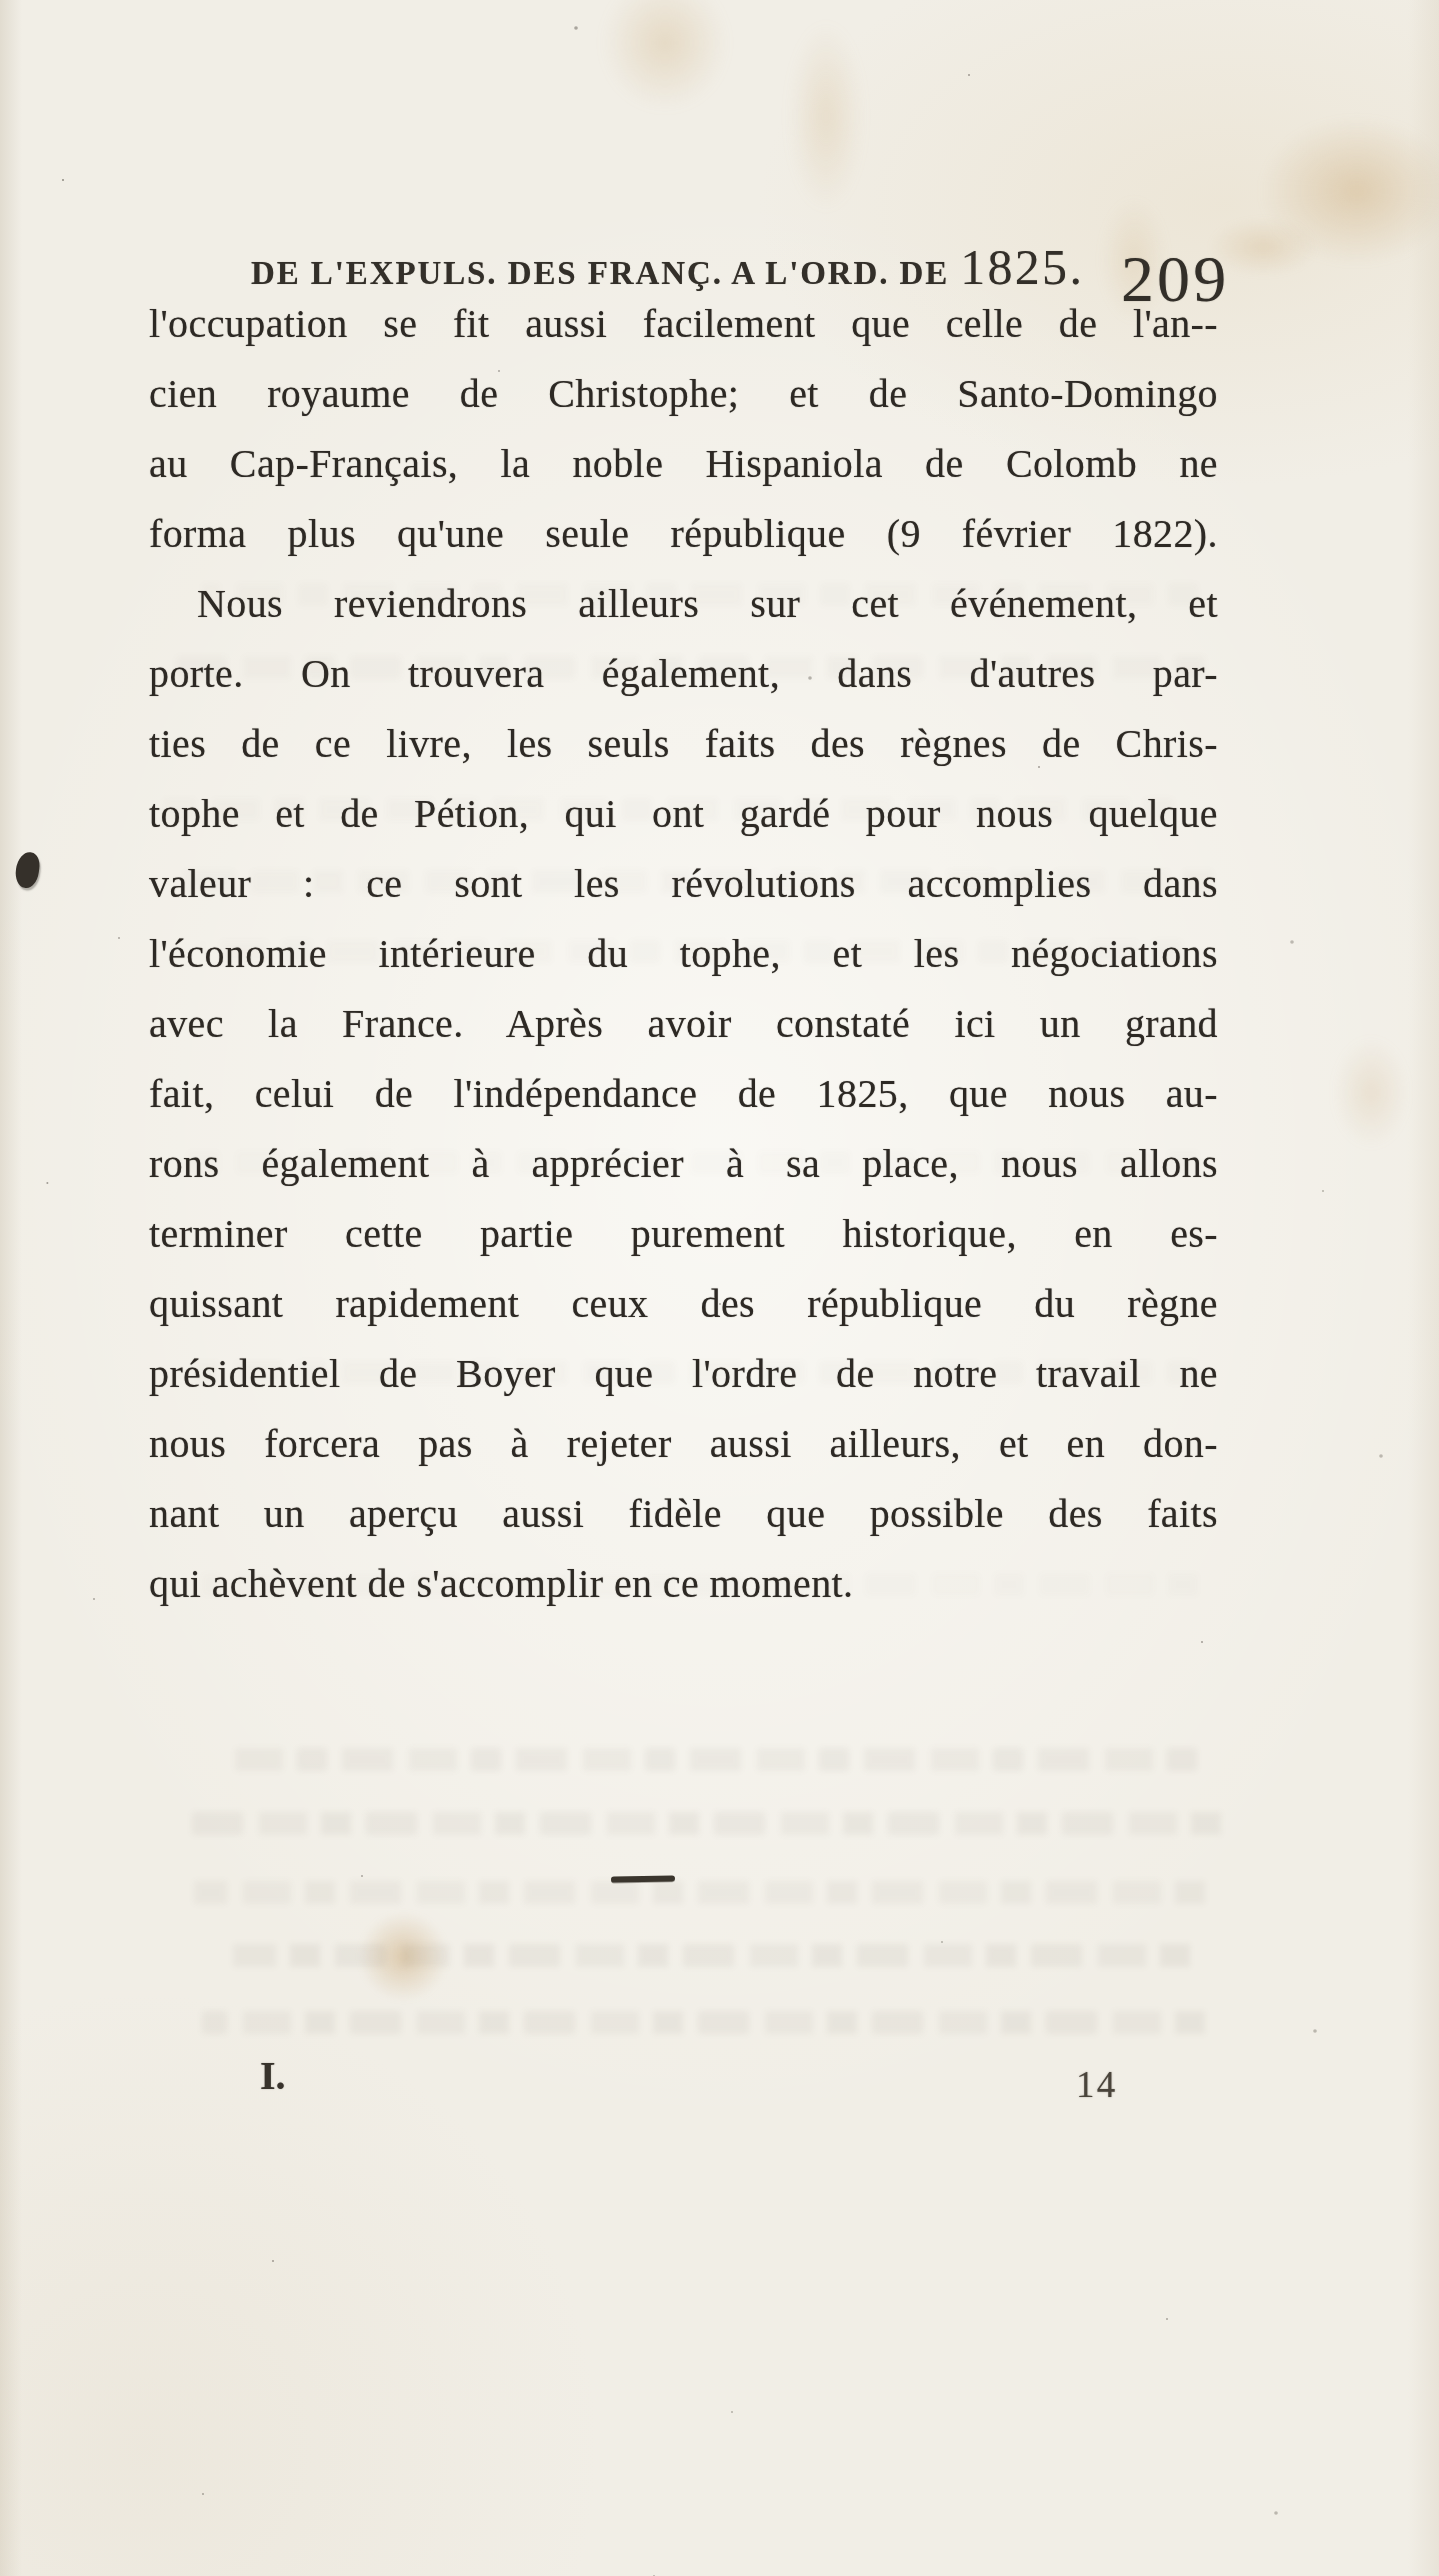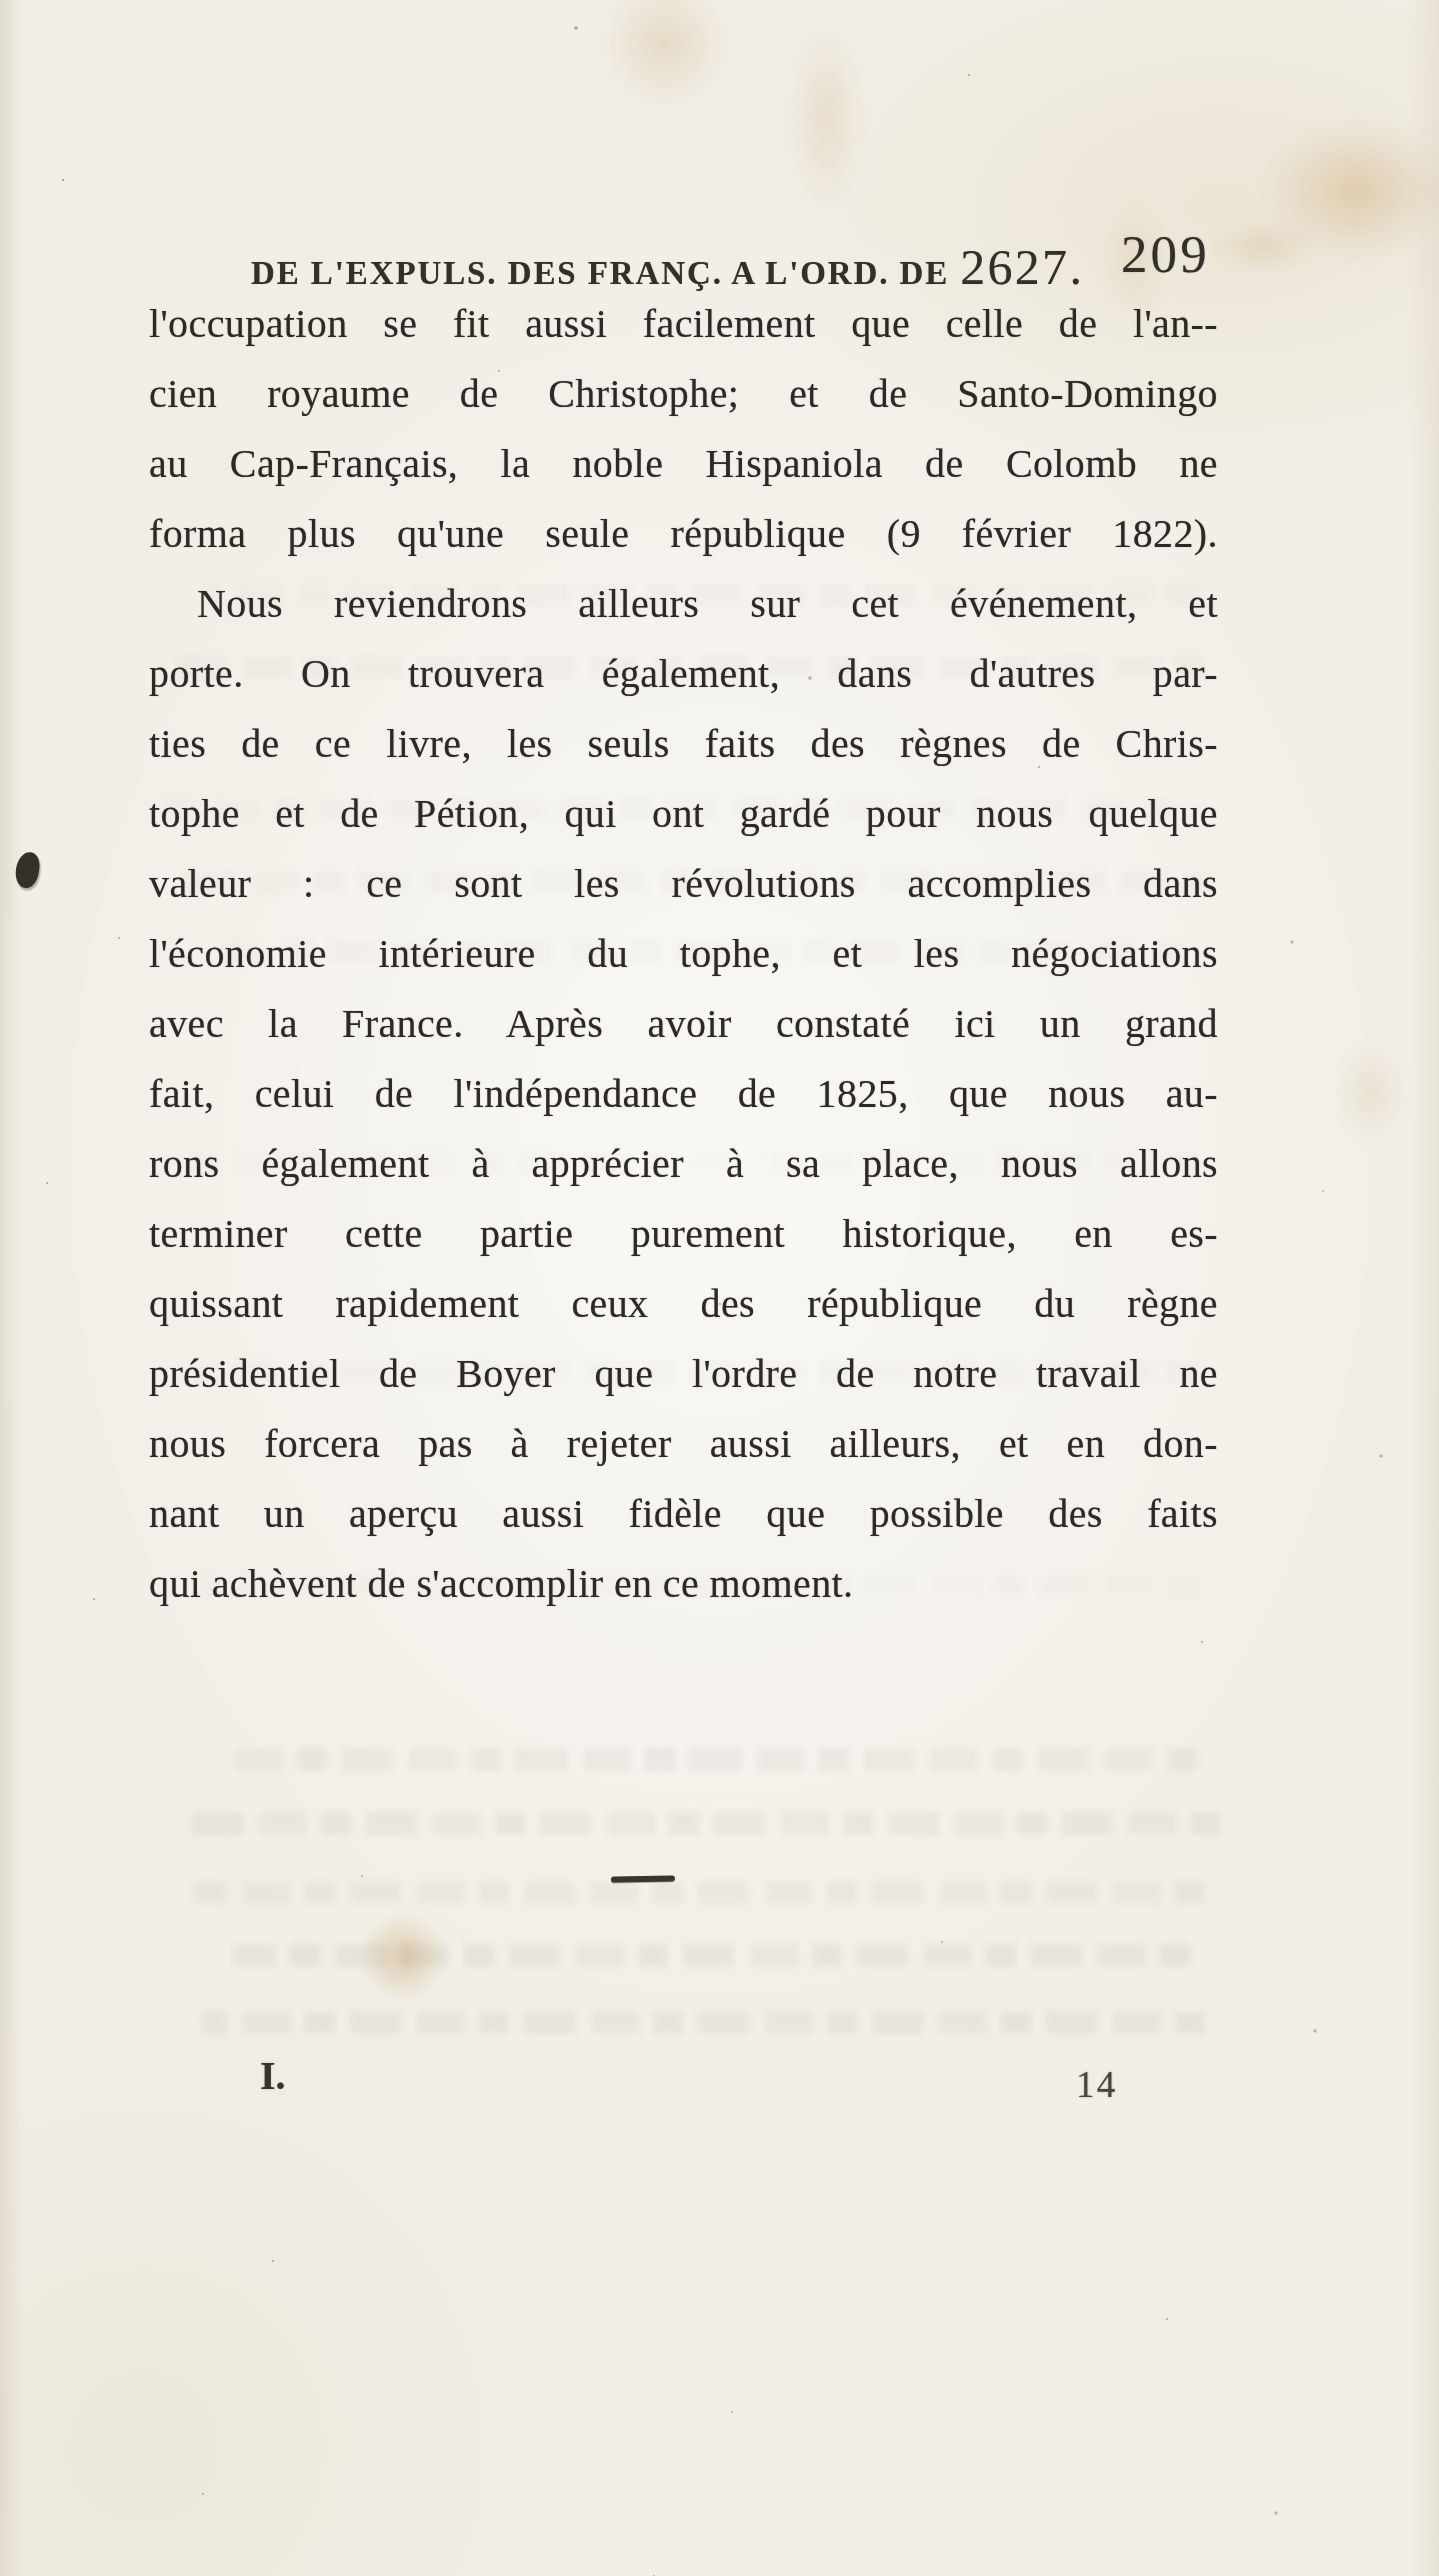--- a/index.html
+++ b/index.html
@@ -25,22 +25,22 @@
   }
   .running-title{
     font-size:33px;letter-spacing:1.9px;font-weight:700;
     color:#332f29;text-shadow:0 0 0.8px rgba(51,47,41,.45);
   }
   .running-year{
     font-size:50px;letter-spacing:2.3px;margin-left:11px;font-weight:400;
     color:#332f29;text-shadow:0 0 0.8px rgba(51,47,41,.4);
   }
   .page-number{
-    position:absolute;left:1121px;top:224px;
-    font-size:53px;letter-spacing:3.1px;color:#332f29;
+    position:absolute;left:1121px;top:241px;
+    font-size:66px;letter-spacing:3.1px;color:#332f29;
     text-shadow:0 0 1.2px rgba(51,47,41,.4);
   }
   
   .body-block{
     position:absolute;left:149px;top:289px;width:1069px;
   }
   .line{
     height:70px;line-height:70px;
     font-size:40px;letter-spacing:0.4px;
     text-align:justify;text-align-last:justify;
@@ -133,21 +133,21 @@
   <div class="ghost" style="left:194px;top:1361px;width:1003px;opacity:.05"></div>
   <div class="ghost" style="left:202px;top:1573px;width:996px;opacity:.04"></div>
   <div class="ghost" style="left:233px;top:1748px;width:964px;opacity:.13"></div>
   <div class="ghost" style="left:187px;top:1812px;width:1034px;opacity:.14"></div>
   <div class="ghost" style="left:194px;top:1881px;width:1011px;opacity:.12"></div>
   <div class="ghost" style="left:233px;top:1944px;width:957px;opacity:.15"></div>
   <div class="ghost" style="left:202px;top:2011px;width:1003px;opacity:.14"></div>
 
   <div class="header-row">
     <span class="running-title">DE L'EXPULS. DES FRANÇ. A L'ORD. DE</span>
-    <span class="running-year">2627.</span>
+    <span class="running-year">1825.</span>
   </div>
   <div class="page-number">209</div>
 
   <div class="body-block">
     <div class="line">l'occupation se fit aussi facilement que celle de l'an--</div>
     <div class="line">cien royaume de Christophe; et de Santo-Domingo</div>
     <div class="line">au Cap-Français, la noble Hispaniola de Colomb ne</div>
     <div class="line">forma plus qu'une seule république (9 février 1822).</div>
     <div class="line indent">Nous reviendrons ailleurs sur cet événement, et</div>
     <div class="line">porte. On trouvera également, dans d'autres par-</div>

